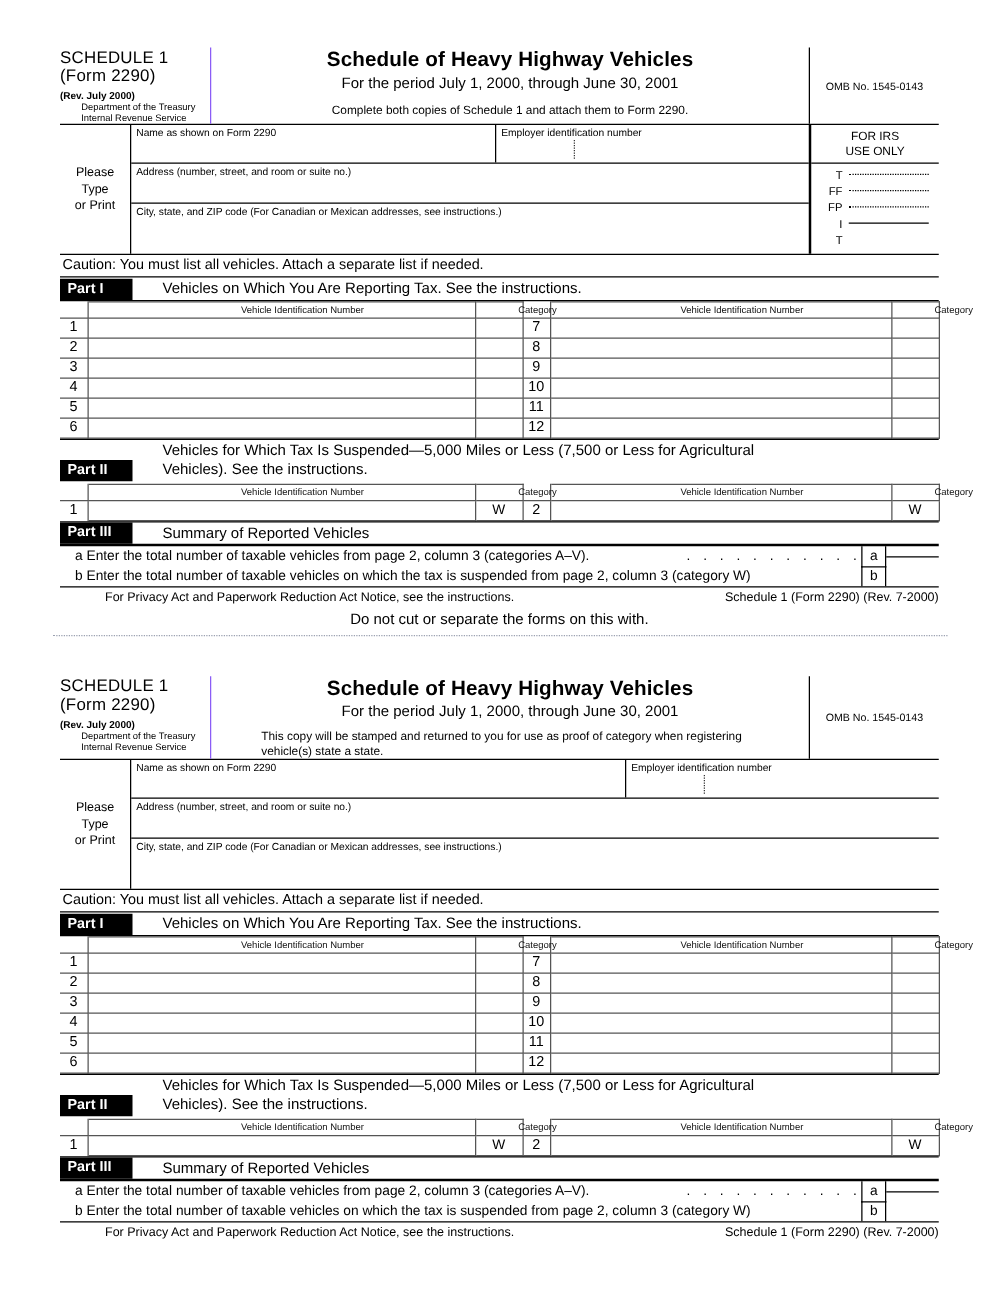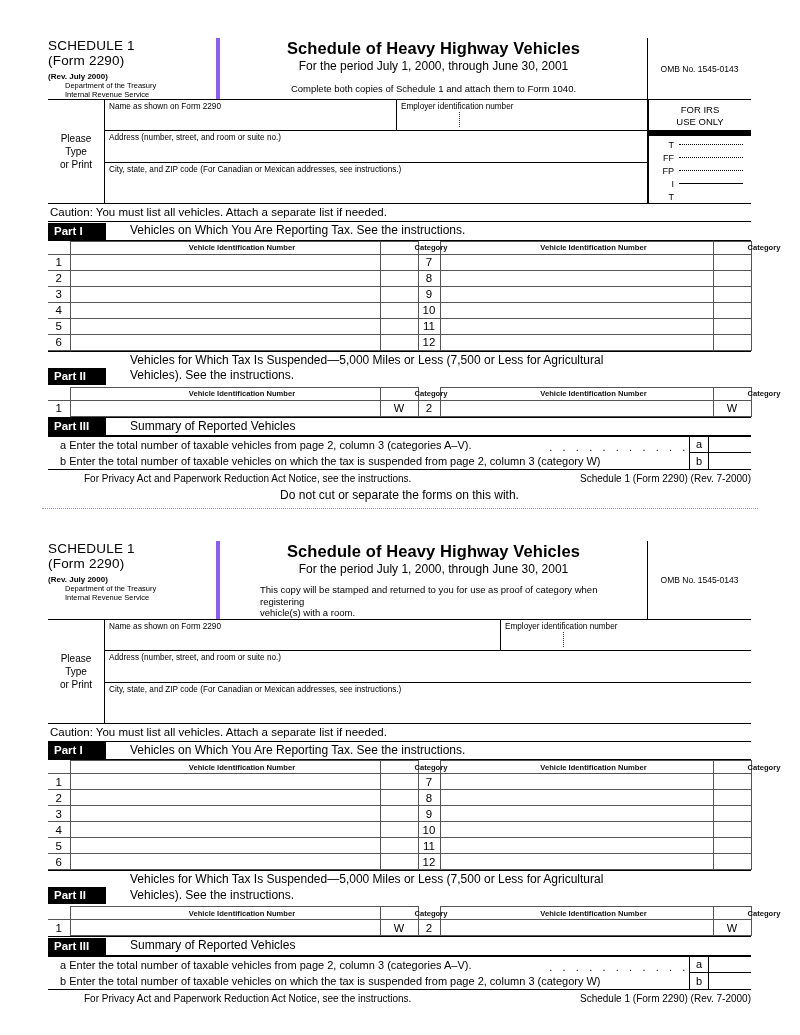--- a/index.html
+++ b/index.html
@@ -14,21 +14,21 @@
   
   .form{position:absolute;left:48px;width:703px;}
   .form *{box-sizing:border-box;}
 
   
   .masthead{display:flex;align-items:stretch;width:703px;}
   .mh-left{width:120px;padding-right:6px;flex:0 0 120px;}
   .mh-left .sched{font-size:13.5px;line-height:15px;letter-spacing:.2px;}
   .mh-left .rev{font-size:8px;line-height:10px;margin-top:4px;font-weight:bold;}
   .mh-left .dept{font-size:7.5px;line-height:8.6px;padding-left:17px;}
-  .mh-mid{flex:1 1 auto;border-left:4px solid #8b5cf6;padding:0 6px;text-align:center;position:relative;margin-left:48px;}
+  .mh-mid{flex:1 1 auto;border-left:1px solid #8b5cf6;padding:0 6px;text-align:center;position:relative;}
   .mh-title{font-size:16.5px;font-weight:bold;line-height:19px;margin-top:1px;letter-spacing:.1px;}
   .mh-sub{font-size:12px;line-height:15px;margin-top:1px;}
   .mh-note{font-size:9.5px;line-height:11.5px;margin-top:9px;}
   .mh-note.two{text-align:left;padding-left:34px;margin-top:7px;}
   .mh-right{flex:0 0 104px;border-left:1px solid #000;display:flex;align-items:center;justify-content:center;}
   .omb{font-size:8.5px;white-space:nowrap;}
 
   
   .idblock{display:flex;width:703px;border-top:1.6px solid #000;}
   .id-left{flex:0 0 57px;display:flex;flex-direction:column;align-items:center;justify-content:center;
@@ -37,53 +37,53 @@
   .id-row{border-bottom:1px solid #000;position:relative;}
   .id-row:last-child{border-bottom:none;}
   .id-lab{font-size:8.2px;padding:2px 0 0 4px;line-height:10px;}
   .row-name{height:31px;display:flex;}
   .row-name .cellA{flex:1 1 auto;border-right:1px solid #000;}
   .row-name .cellB{flex:0 0 250px;}
   .ein-dots{position:absolute;left:62px;top:12px;height:15px;border-left:1px dotted #333;}
   .row-addr{height:32px;}
   .row-city{height:40px;}
   .id-right{flex:0 0 104px;border-left:2.2px solid #000;}
-  .irs-head{font-size:9.5px;text-align:center;line-height:11.5px;padding:4px 0 3px;border-bottom:6px solid #000000;font-weight:normal;}
+  .irs-head{font-size:9.5px;text-align:center;line-height:11.5px;padding:4px 0 3px;border-bottom:1px solid #000000;font-weight:normal;}
   .irs-rows{padding:2px 0 0 0;}
   .irs-line{display:flex;align-items:center;height:13px;font-size:9px;}
   .irs-line .lt{flex:0 0 30px;text-align:right;padding-right:5px;}
   .irs-line .ln{flex:1 1 auto;border-bottom:1px dotted #000;height:1px;margin-right:8px;}
   .irs-line.solid .ln{border-bottom:1px solid #000;}
   .irs-line.blank .ln{border-bottom:none;}
 
   
   .caution{border-top:1.6px solid #000;font-size:11.5px;line-height:15px;padding:1px 0 1px 2px;}
   .partbar{display:flex;align-items:flex-end;border-top:1.3px solid #000;border-bottom:1.3px solid #000;}
   .partbar.nb{border-bottom:none;}
   .part-tag{background:#000;color:#fff;font-size:11.5px;font-weight:bold;
             padding:1px 7px 2px 6px;line-height:14px;flex:0 0 auto;min-width:58px;}
   .part-txt{font-size:12px;line-height:15.5px;padding:1px 0 1px 24px;}
 
   
   .vt{width:703px;border-collapse:collapse;table-layout:fixed;}
   .vt th,.vt td{border:1px solid #555;padding:0;}
-  .vt thead th{font-size:7.6px;font-weight:bold;height:13px;text-align:center;color:#111;padding-left:34px;}
+  .vt thead th{font-size:7.6px;font-weight:normal;height:13px;text-align:center;color:#111;padding-left:34px;}
   .vt tbody td{height:16px;}
   .vt td.num{text-align:center;font-size:11.5px;}
   .vt td.cat{text-align:center;font-size:11px;}
   .vt .c-num{width:22px;}
   .vt .c-vin{width:310px;}
   .vt .c-cat{width:38px;}
   .vt .c-num2{width:22px;}
   .vt .c-vin2{width:273px;}
   .vt .c-cat2{width:38px;}
 
   
   .sumwrap{width:703px;border-top:1.3px solid #000;border-bottom:1.3px solid #000;}
-  .sumrow{display:flex;align-items:flex-end;height:16px;}
+  .sumrow{display:flex;align-items:center;height:16px;}
   .sumrow .txt{flex:1 1 auto;font-size:11px;line-height:16px;padding-left:12px;white-space:nowrap;overflow:hidden;}
   .sumrow .lead{letter-spacing:3.6px;padding-left:6px;font-size:11px;}
   .sumrow .abox{flex:0 0 20px;border-left:1px solid #000;border-right:1px solid #000;
                 text-align:center;font-size:11px;line-height:16px;}
   .sumrow .vbox{flex:0 0 42px;}
   .sumrow.first .abox,.sumrow.first .vbox{border-bottom:1px solid #000;}
 
   
   .ftr{display:flex;width:703px;font-size:10px;line-height:14px;padding-top:2px;}
   .ftr .l{flex:1 1 auto;padding-left:36px;}
@@ -102,21 +102,21 @@
       <div class="mh-left">
         <div class="sched">SCHEDULE 1</div>
         <div class="sched">(Form 2290)</div>
         <div class="rev">(Rev. July 2000)</div>
         <div class="dept">Department of the Treasury</div>
         <div class="dept">Internal Revenue Service</div>
       </div>
       <div class="mh-mid">
         <div class="mh-title">Schedule of Heavy Highway Vehicles</div>
         <div class="mh-sub">For the period July 1, 2000, through June 30, 2001</div>
-        <div class="mh-note">Complete both copies of Schedule 1 and attach them to Form 1040.</div>
+        <div class="mh-note">Complete both copies of Schedule 1 and attach them to Form 2290.</div>
       </div>
       <div class="mh-right">
         <div class="omb">OMB No. 1545-0143</div>
       </div>
     </div>
 
     <div class="idblock">
       <div class="id-left">
         <div>Please</div>
         <div>Type</div>
@@ -322,21 +322,21 @@
         <div class="sched">(Form 2290)</div>
         <div class="rev">(Rev. July 2000)</div>
         <div class="dept">Department of the Treasury</div>
         <div class="dept">Internal Revenue Service</div>
       </div>
       <div class="mh-mid">
         <div class="mh-title">Schedule of Heavy Highway Vehicles</div>
         <div class="mh-sub">For the period July 1, 2000, through June 30, 2001</div>
         <div class="mh-note two">
           <span>This copy will be stamped and returned to you for use as proof of category when registering</span><br>
-          <span>vehicle(s) with a room.</span>
+          <span>vehicle(s) state a state.</span>
         </div>
       </div>
       <div class="mh-right">
         <div class="omb">OMB No. 1545-0143</div>
       </div>
     </div>
 
     <div class="idblock">
       <div class="id-left">
         <div>Please</div>

